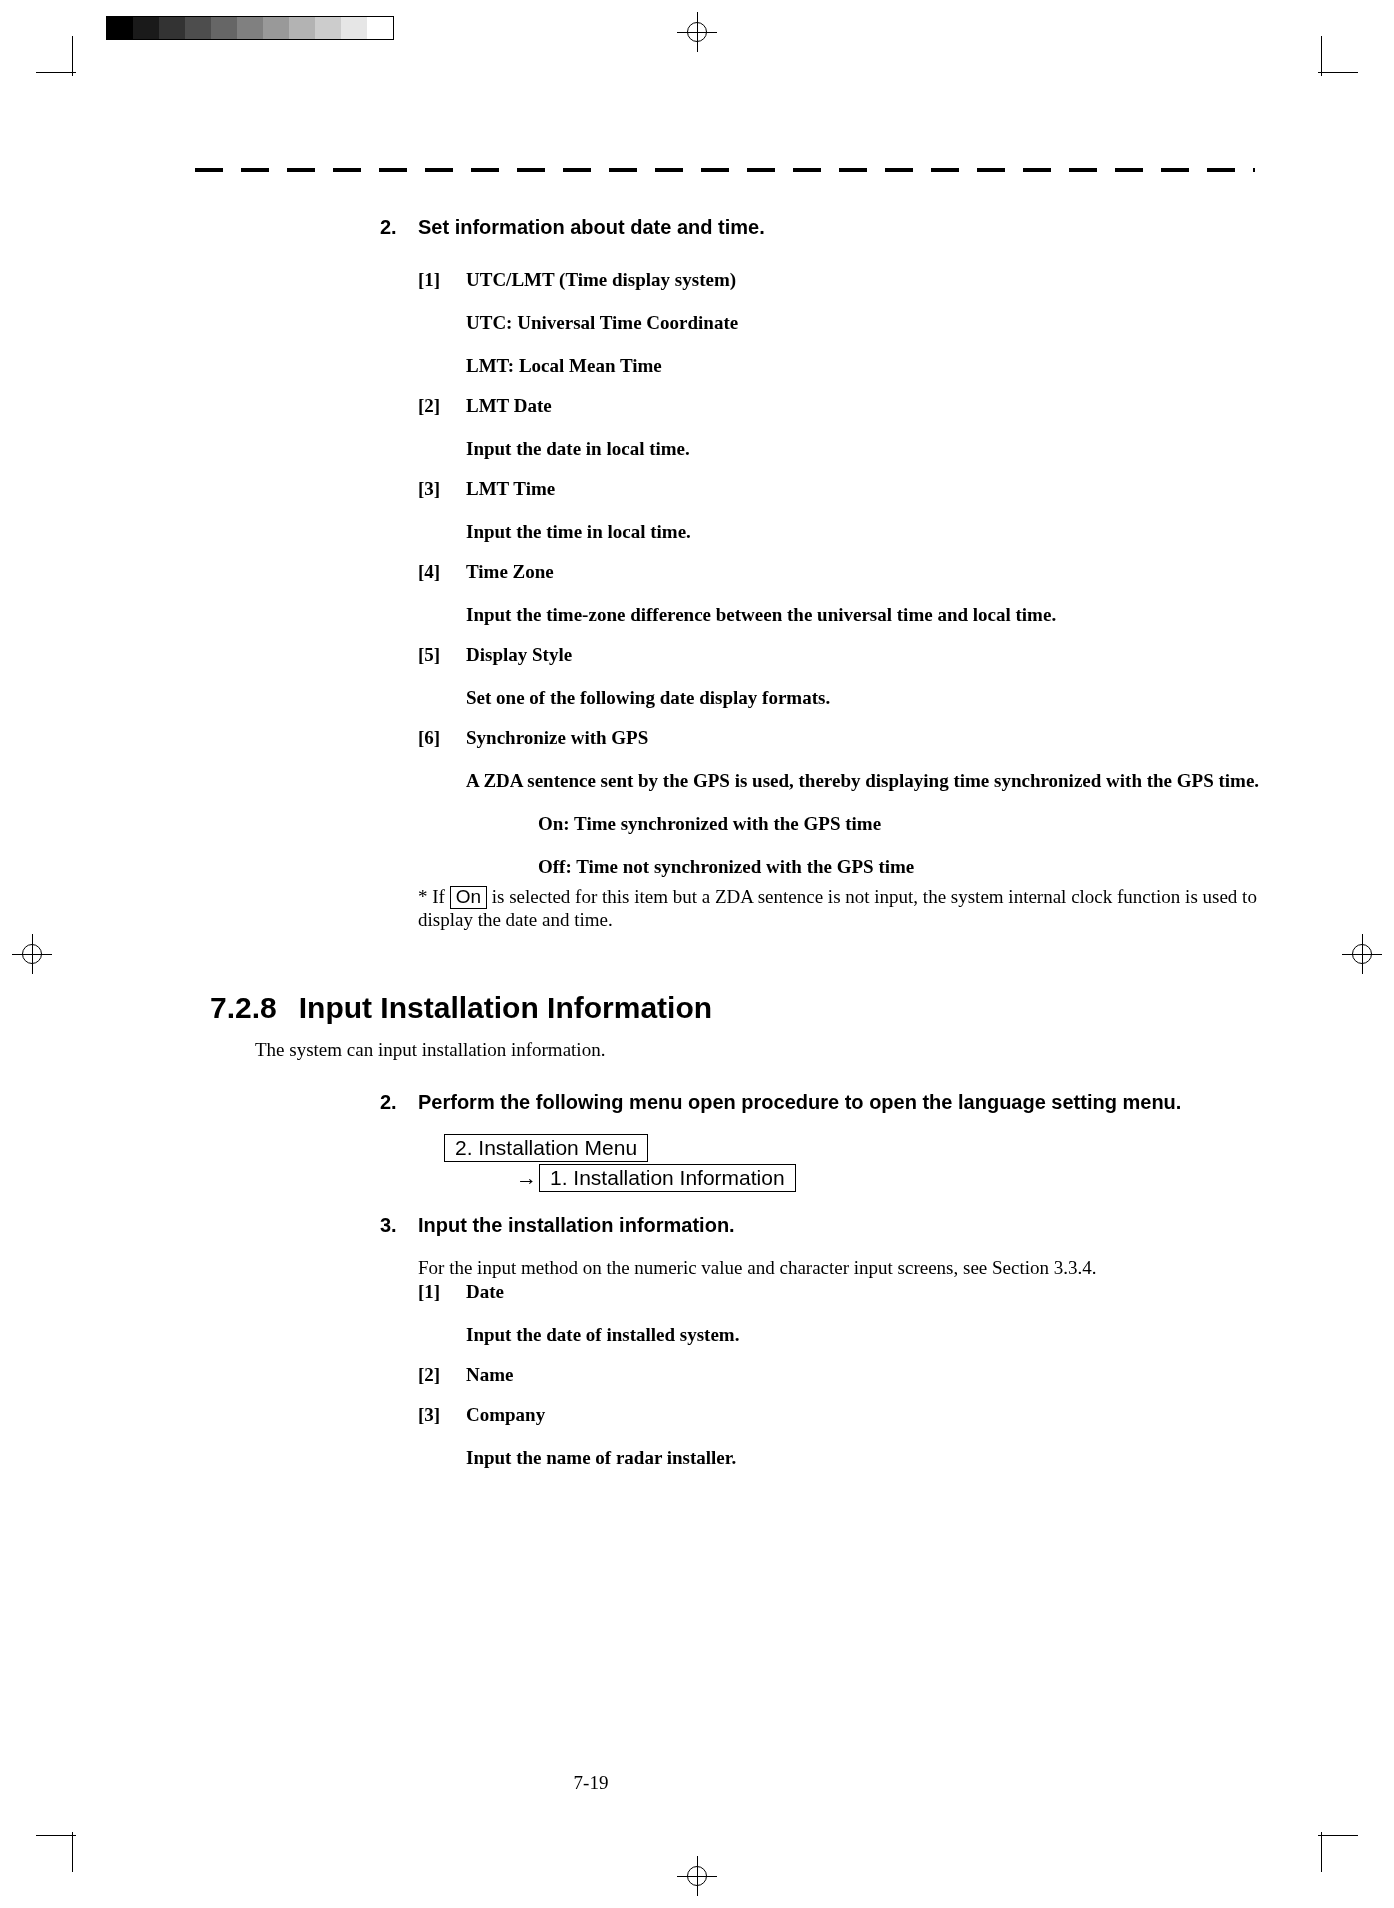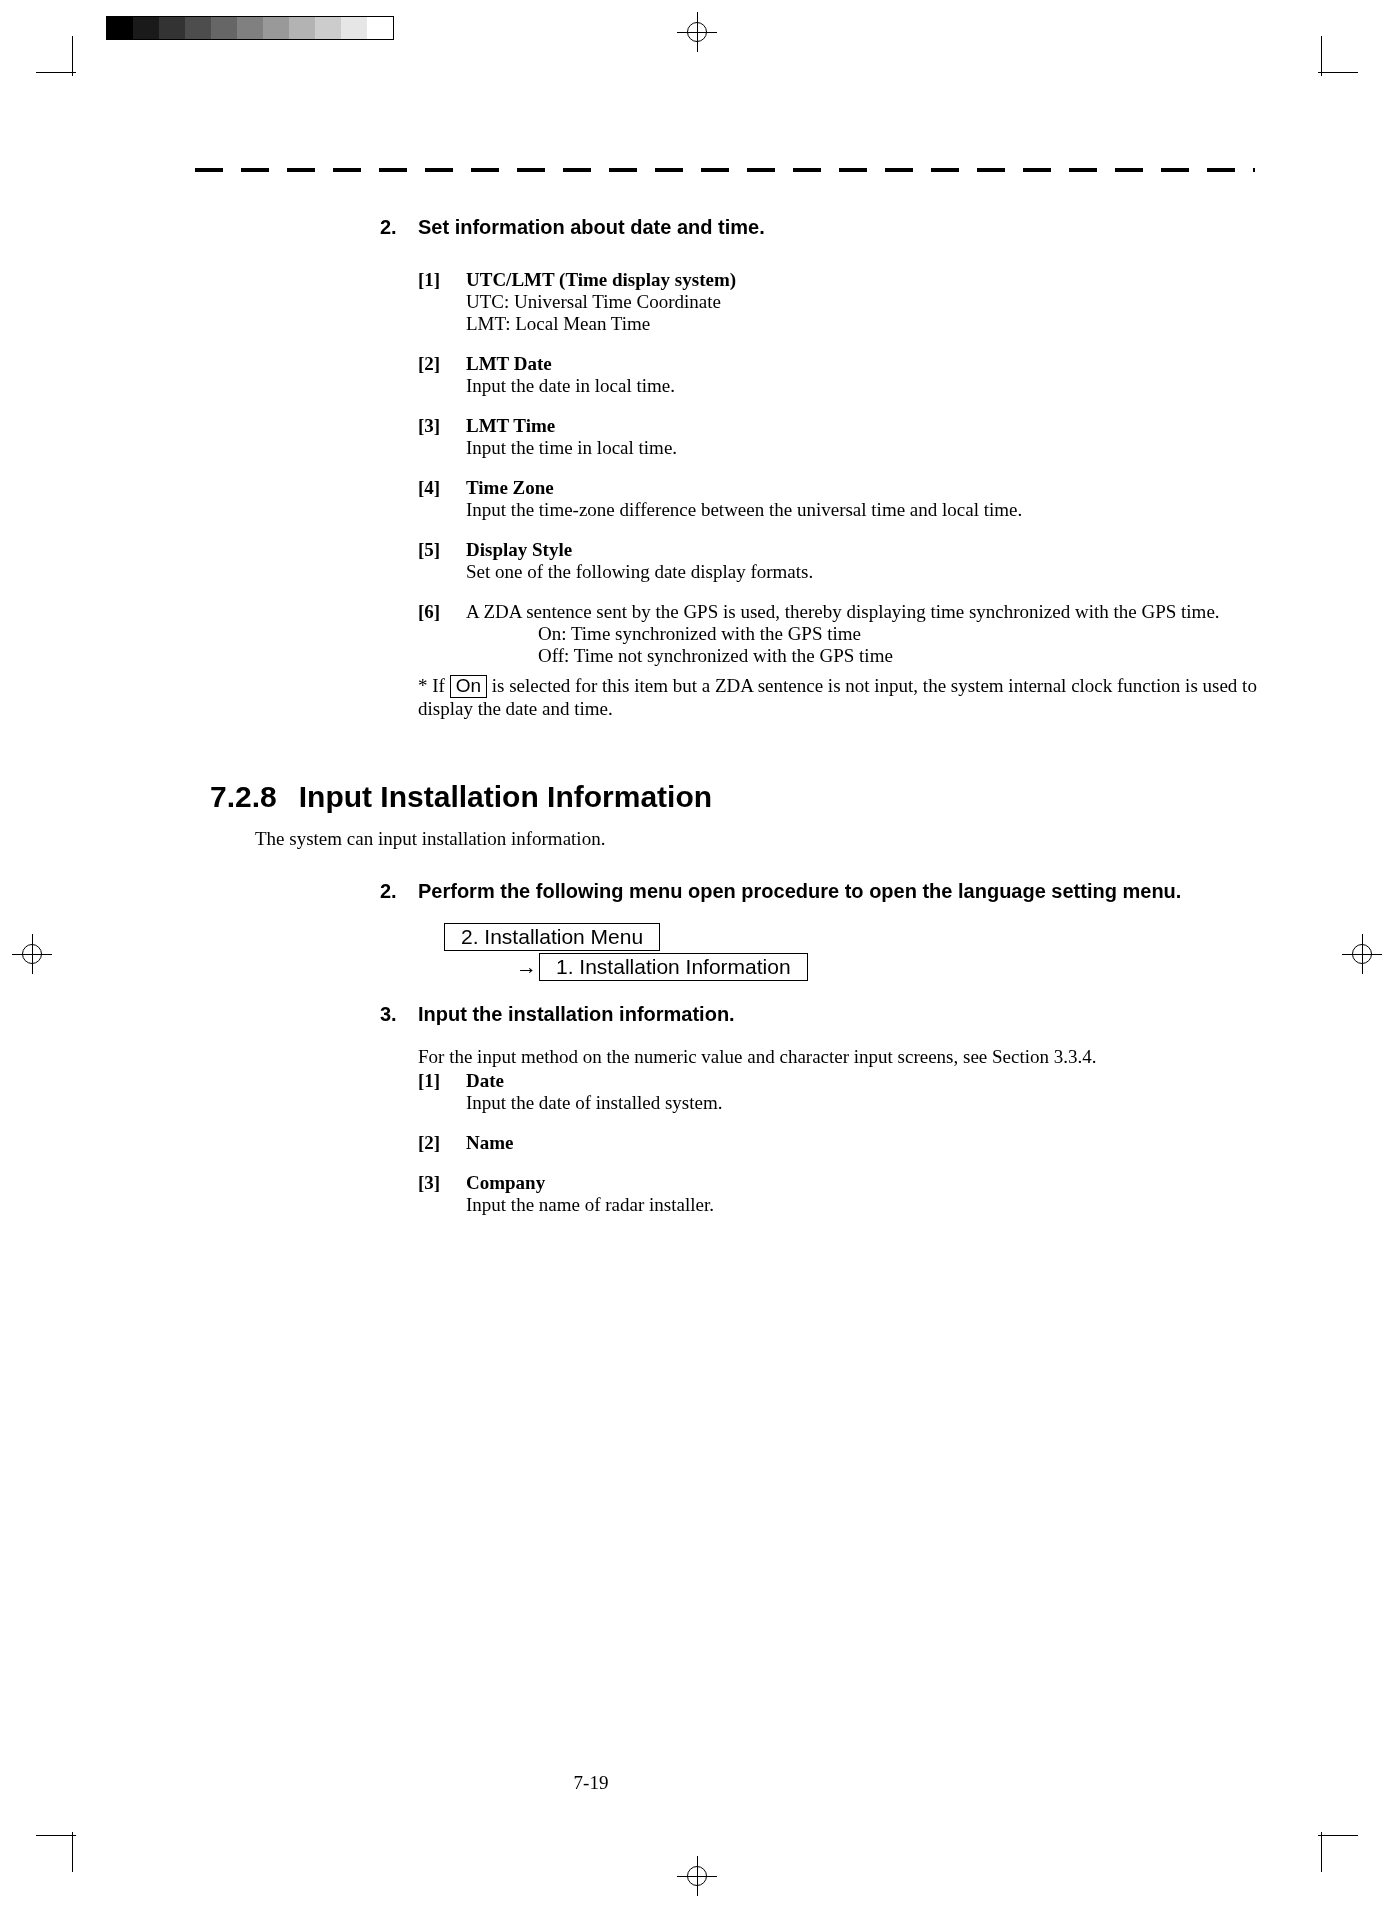--- a/index.html
+++ b/index.html
@@ -60,21 +60,22 @@
       width: 48px;
       flex-shrink: 0;
     }
     .detail-content {
       flex: 1;
     }
     .detail-title {
       font-weight: bold;
     }
     .detail-desc {
-      font-weight: normal;
+      font-weight: bold;
+      margin-top: 21px;
     }
     .indent-1 { margin-left: 72px; }
     .format-row { display: flex; }
     .format-col1 { width: 158px; }
     .format-col2 { }
     .note-block {
       margin-left: 208px;
       margin-top: 8px;
       margin-bottom: 28px;
     }
@@ -117,21 +118,21 @@
     }
     .menu-path {
       margin-left: 234px;
       margin-top: 14px;
       margin-bottom: 22px;
       font-family: Arial, sans-serif;
       font-size: 21px;
     }
     .menu-box {
       border: 1px solid #000;
-      padding: 1px 16px;
+      padding: 1px 10px;
       display: inline-block;
     }
     .menu-line2 {
       margin-left: 72px;
       margin-top: 2px;
     }
     .arrow { margin-right: 2px; }
     .plain-text {
       margin-left: 208px;
       margin-top: 12px;
@@ -306,20 +307,21 @@
     <div class="detail-num">[5]</div>
     <div class="detail-content">
       <div class="detail-title">Display Style</div>
       <div class="detail-desc">Set one of the following date display formats.</div>
     </div>
   </div>
 
   <div class="detail" style="margin-bottom:6px">
     <div class="detail-num">[6]</div>
     <div class="detail-content">
+      <div class="detail-title">Synchronize with GPS</div>
       <div class="detail-desc">A ZDA sentence sent by the GPS is used, thereby displaying time synchronized with the GPS time.</div>
       <div class="indent-1 detail-desc">On: Time synchronized with the GPS time</div>
       <div class="indent-1 detail-desc">Off: Time not synchronized with the GPS time</div>
     </div>
   </div>
 
   <div class="note-block">
     <span>* If </span>
     <span class="boxed">On</span>
     <span> is selected for this item but a ZDA sentence is not input, the system internal clock function is used to display the date and time.</span>

